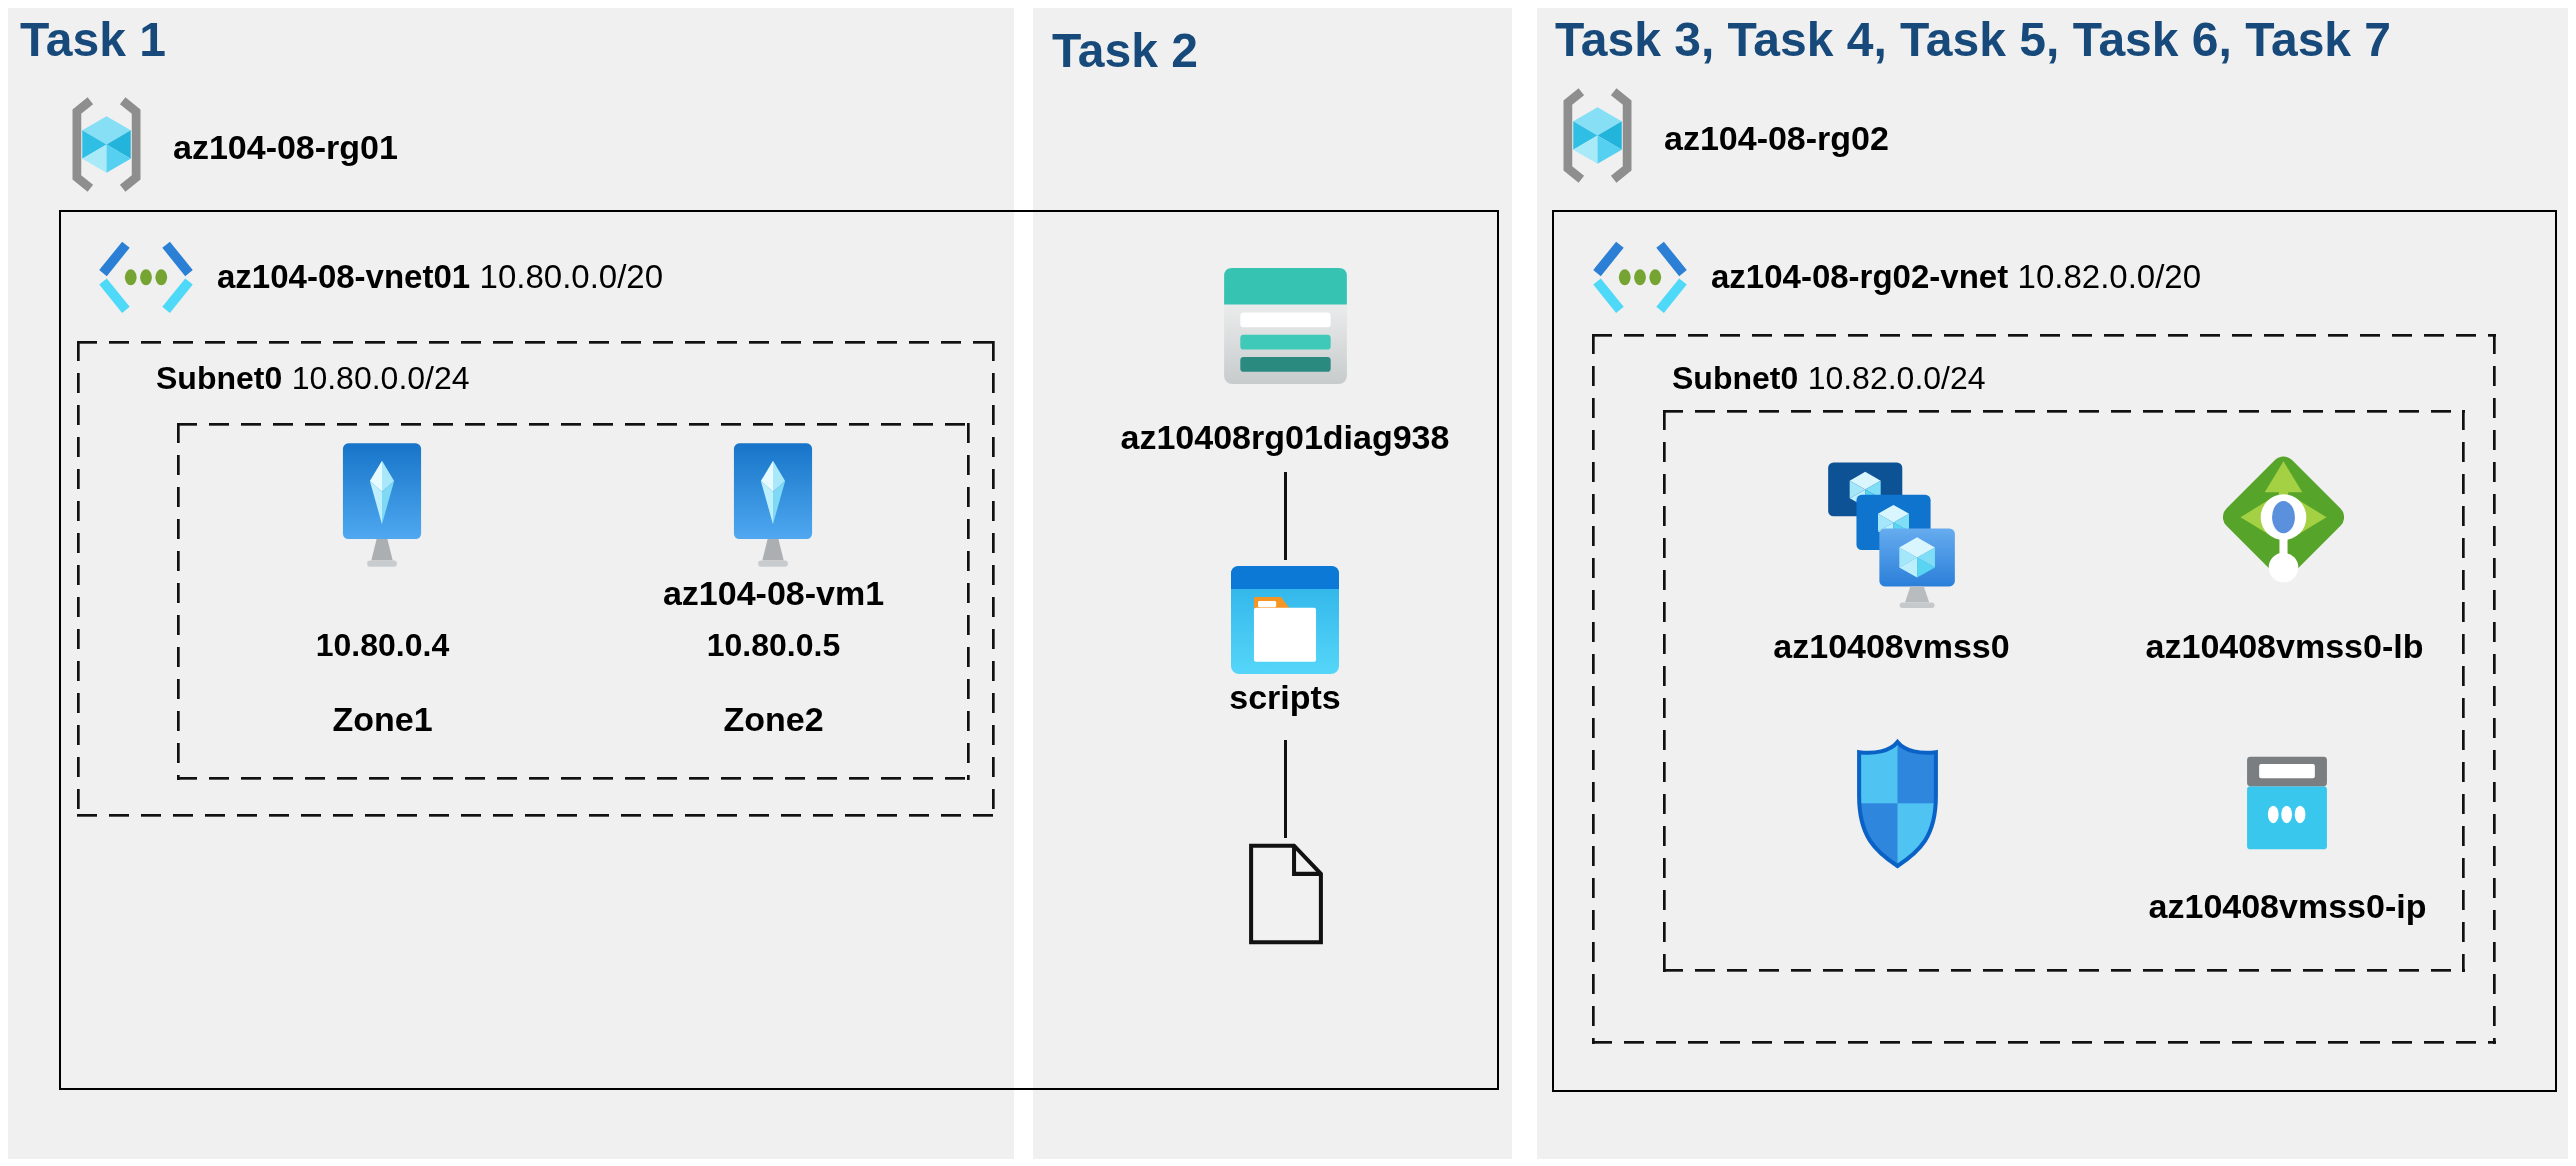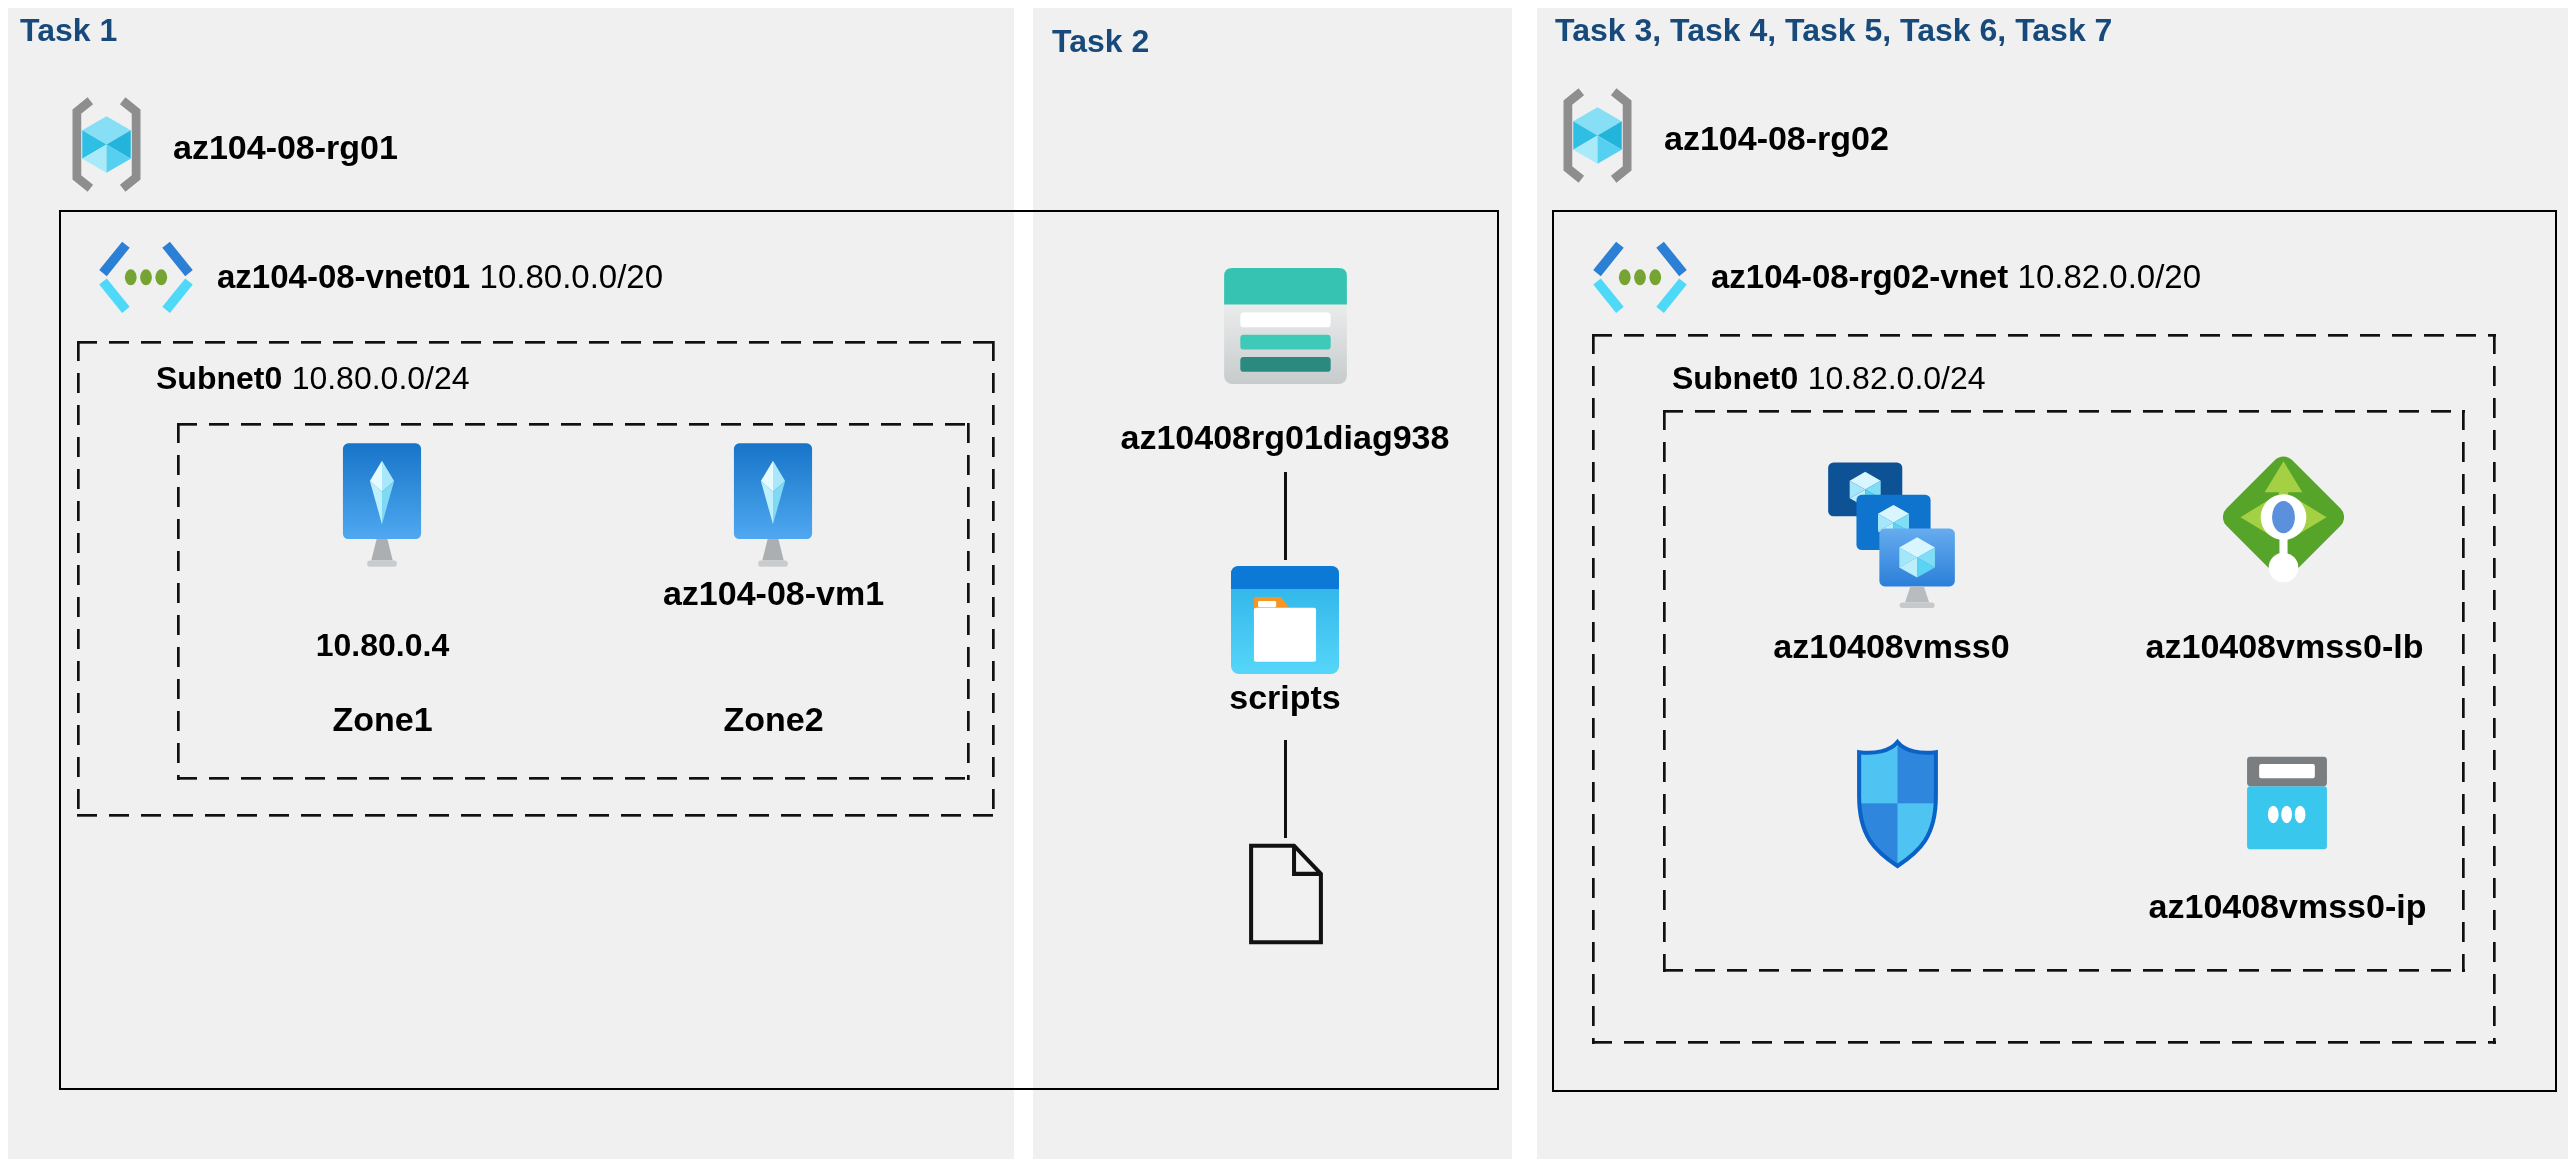--- a/index.html
+++ b/index.html
@@ -1,21 +1,21 @@
 <!DOCTYPE html>
 <html style="font-size:10.8px"><head>
 <meta charset="utf-8">
 <style>
   html,body{margin:0;padding:0;background:#ffffff;}
   #stage{
     position:relative;width:2576px;height:1166px;background:#ffffff;overflow:hidden;
     font-family:"Liberation Sans","DejaVu Sans",sans-serif;color:#000;
   }
   .panel{position:absolute;top:8px;height:1151px;background:#F0F0F0;}
-  .task-title{position:absolute;font-size:32px;font-weight:bold;color:#17497A;white-space:nowrap;}
+  .task-title{position:absolute;font-size:48px;font-weight:bold;color:#17497A;white-space:nowrap;}
   .res-label{position:absolute;font-size:34px;font-weight:bold;white-space:nowrap;text-align:right;}
   .combo{position:absolute;font-size:33px;white-space:nowrap;}
   .combo .nm{font-weight:bold;}
   .combo .cd{font-weight:400;margin-left:9.4px;}
   .clabel{position:absolute;font-size:34px;font-weight:bold;text-align:center;white-space:nowrap;}
   .csub{position:absolute;font-size:32px;font-weight:700;text-align:center;white-space:nowrap;}
   .solid-box{position:absolute;border:2.7px solid #000;box-sizing:border-box;background:transparent;}
   .dashed-box{
     position:absolute;box-sizing:border-box;
     background-image:
@@ -102,20 +102,21 @@
     </defs>
     <rect x="4" y="2" width="116" height="142" rx="8" fill="url(#vmg1)"></rect>
     <polygon points="62,28 44,58 62,74" fill="#E6FBFF"></polygon>
     <polygon points="62,28 80,58 62,74" fill="#A9E8FA"></polygon>
     <polygon points="44,58 62,74 62,122" fill="#BDF0FC"></polygon>
     <polygon points="80,58 62,74 62,122" fill="#7FD8F4"></polygon>
     <polygon points="54,144 70,144 78,176 46,176" fill="#ACAFB1"></polygon>
     <rect x="40" y="176" width="44" height="9" rx="4" fill="#C9CCCE"></rect>
   </svg>
   <div class="clabel" style="left:605px;top:574px;width:337px;">az104-08-vm1</div>
+  <div class="csub" style="left:605px;top:627px;width:337px;">10.80.0.5</div>
   <div class="clabel" style="left:605px;top:700px;width:337px;">Zone2</div>
 
   <div class="task-title" style="left:1052px;top:23px;">Task 2</div>
 
   <svg style="left:1224px;top:268px;" width="123" height="116" viewBox="0 0 182 172">
     <defs>
       <linearGradient id="stg" x1="0" y1="0" x2="0" y2="1">
         <stop offset="0" stop-color="#FBFBFB"></stop>
           <stop offset="1" stop-color="#C7CBCC"></stop>
       </linearGradient>

